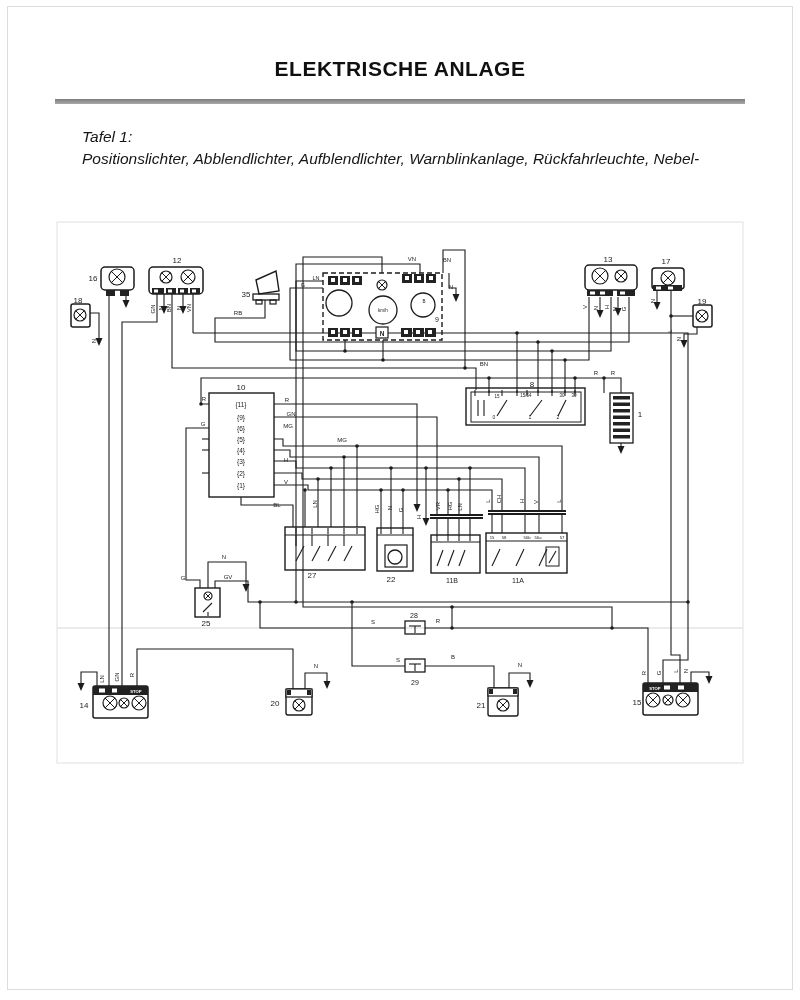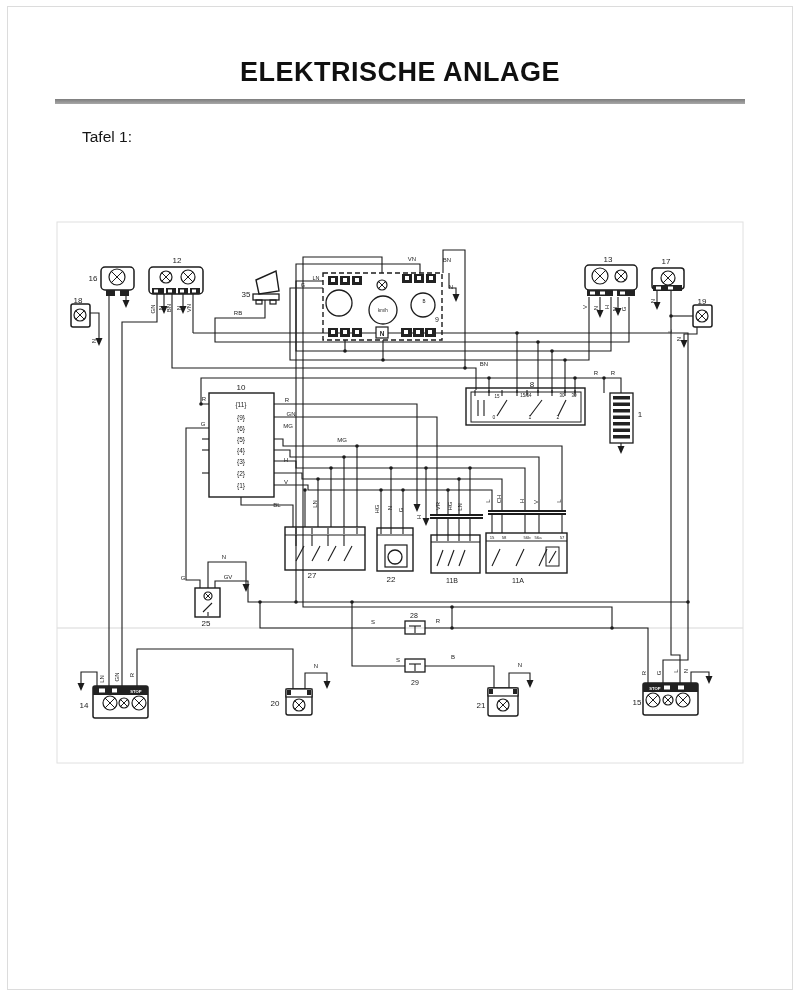--- a/index.html
+++ b/index.html
@@ -1,37 +1,38 @@
 <!DOCTYPE html>
 <html><head>
 <meta charset="utf-8">
 <style>
   html,body{margin:0;padding:0;}
   body{width:800px;height:1000px;background:#ffffff;position:relative;overflow:hidden;
        font-family:"Liberation Sans", sans-serif;color:#161616;}
   .page-border{position:absolute;left:7px;top:6px;right:7px;bottom:10px;
        border:1px solid #dcdcdc;pointer-events:none;}
   .title{position:absolute;top:57px;left:0;width:800px;text-align:center;
-       font-size:27px;font-weight:bold;letter-spacing:.5px;color:#101010;}
+       font-size:21px;font-weight:bold;letter-spacing:.5px;color:#101010;}
   .rule{position:absolute;top:99px;left:55px;width:690px;height:5px;
        background:linear-gradient(#7d7d7d,#a8a8a8);}
-  .intro{position:absolute;top:126px;left:82px;width:680px;font-size:15.5px;line-height:22px;white-space:nowrap;}
+  .intro{position:absolute;top:126px;left:82px;width:680px;font-size:15.5px;line-height:22px;white-space:nowrap;font-style:italic;}
   .diagram-wrap{position:absolute;top:220px;left:55px;width:690px;height:545px;}
   svg text{font-family:"Liberation Sans", sans-serif;}
 </style>
 </head>
 <body>
 
 <div class="page-border"></div>
 
 <div class="title">ELEKTRISCHE ANLAGE</div>
 <div class="rule"></div>
 
 <div class="intro">
   <div>Tafel 1:</div>
+  <div>Positionslichter, Abblendlichter, Aufblendlichter, Warnblinkanlage, Rückfahrleuchte, Nebel-</div>
 </div>
 
 <div class="diagram-wrap">
   <svg id="schem" width="690" height="545" viewBox="55 220 690 545">
       <line x1="57" y1="628" x2="743" y2="628" stroke="#e4e4e4" stroke-width="1.4"></line>
       <polyline points="109,296 109,687" fill="none" stroke="#1c1c1c" stroke-width="1.1"></polyline>
       <polyline points="126,296 126,306" fill="none" stroke="#1c1c1c" stroke-width="1.1"></polyline>
       <polyline points="90,313 99,313 99,344" fill="none" stroke="#1c1c1c" stroke-width="1.1"></polyline>
       <polyline points="157,294 157,322 122,322 122,687" fill="none" stroke="#1c1c1c" stroke-width="1.1"></polyline>
       <polyline points="164,294 164,312" fill="none" stroke="#1c1c1c" stroke-width="1.1"></polyline>

